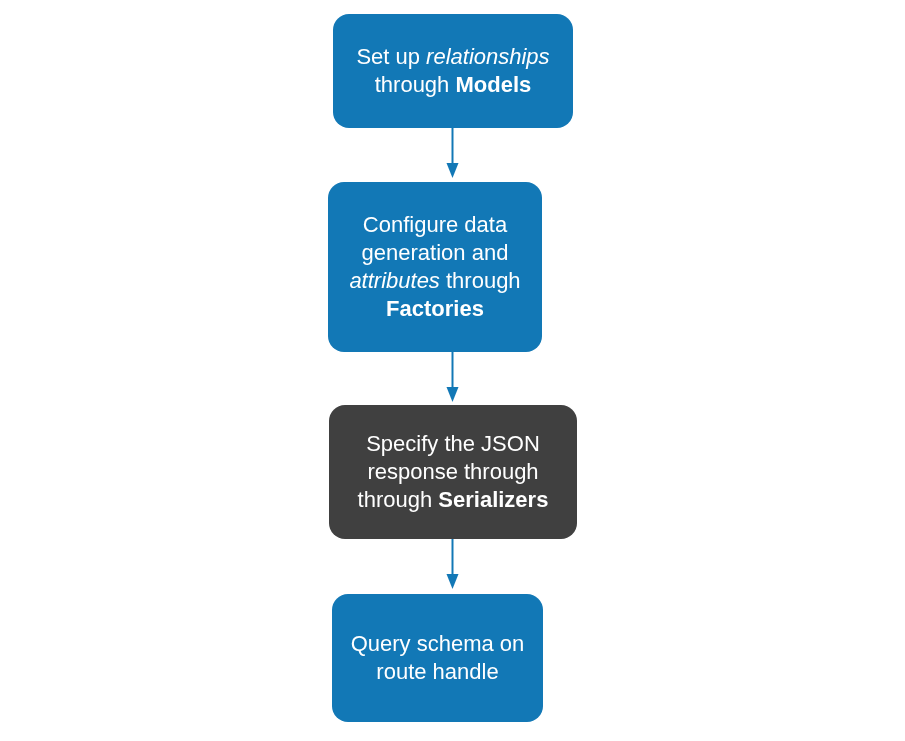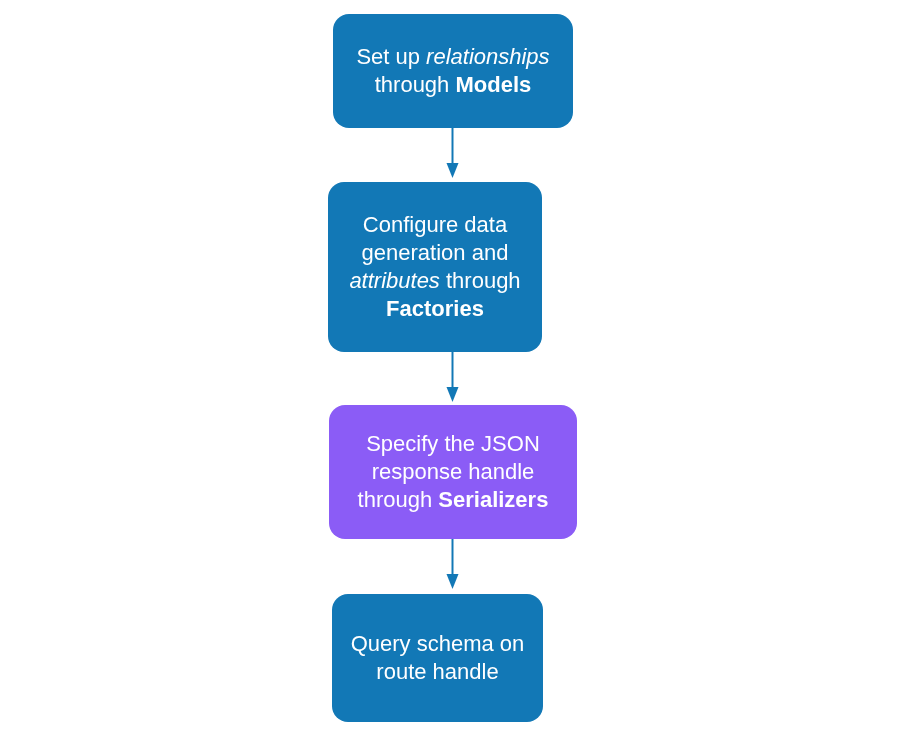--- a/index.html
+++ b/index.html
@@ -53,24 +53,24 @@
 
   <div class="box" id="box2" style="background-color: rgb(18, 120, 182);">
     <div>
       <div><span>Configure data</span></div>
       <div><span>generation and</span></div>
       <div><span class="it">attributes</span><span> through</span></div>
       <div><span class="b">Factories</span></div>
     </div>
   </div>
 
-  <div class="box" id="box3" style="background-color: #8b5cf6;">
+  <div class="box" id="box3" style="background-color: #404040;">
     <div>
       <div><span>Specify the JSON</span></div>
-      <div><span>response handle</span></div>
+      <div><span>response through</span></div>
       <div><span>through </span><span class="b">Serializers</span></div>
     </div>
   </div>
 
   <div class="box" id="box4" style="background-color: rgb(18, 120, 182);">
     <div>
       <div><span>Query schema on</span></div>
       <div><span>route handle</span></div>
     </div>
   </div>

